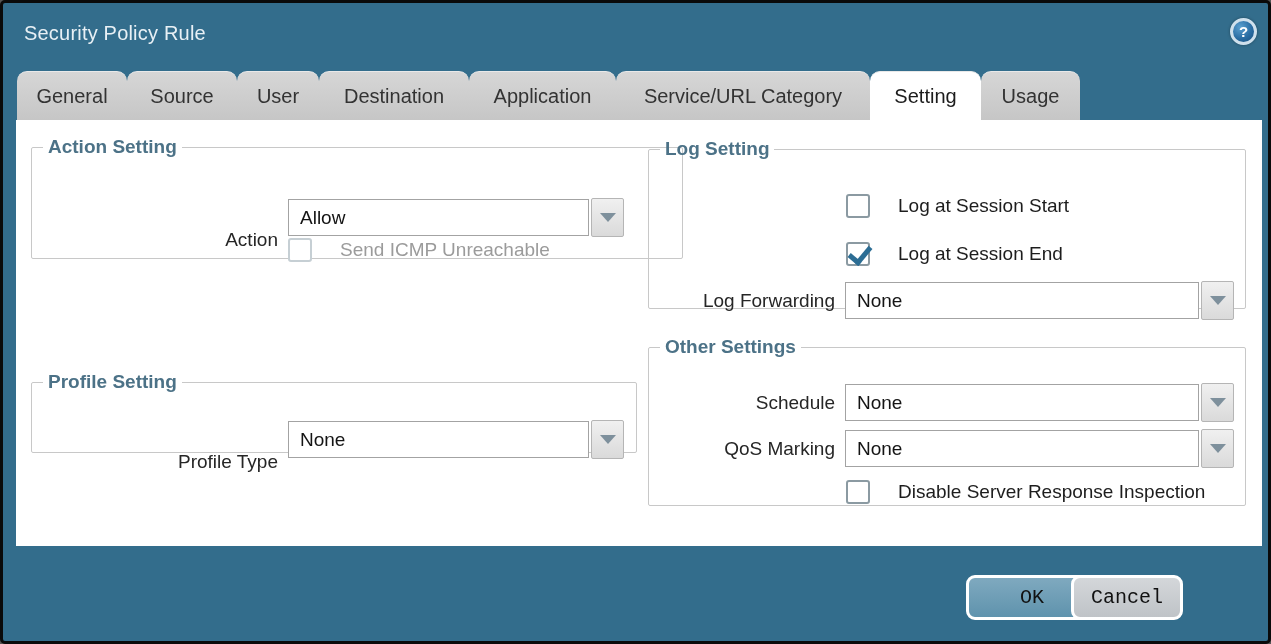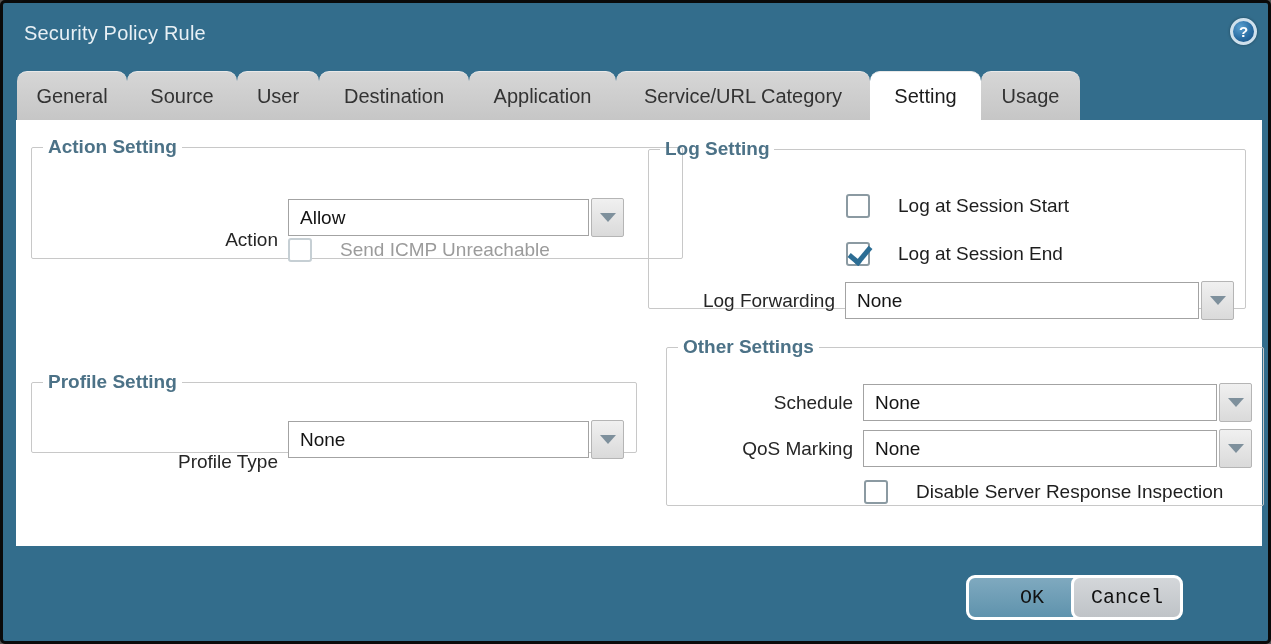--- a/index.html
+++ b/index.html
@@ -67,21 +67,21 @@
     border-radius:2px;
     padding:0;
   }
   legend {
     margin-left:11px; padding:0 5px;
     font-size:19px; font-weight:bold; color:#4c7287;
   }
   .fs-action   { left:15px;  top:16px;  width:652px; height:123px; }
   .fs-profile  { left:15px;  top:251px; width:606px; height:82px;  }
   .fs-log      { left:632px; top:18px;  width:598px; height:171px; }
-  .fs-other    { left:632px; top:216px; width:598px; height:170px;margin-left:18px; }
+  .fs-other    { left:632px; top:216px; width:598px; height:170px; }
 
   .row {
     position:absolute; display:flex; align-items:center;
   }
   .row .lbl {
     text-align:right; font-size:19px; color:#262626; margin-right:10px;
     white-space:nowrap;
   }
   .lbl-w-left  { width:246px;margin-top:44px; }
   .lbl-w-right { width:186px; }

